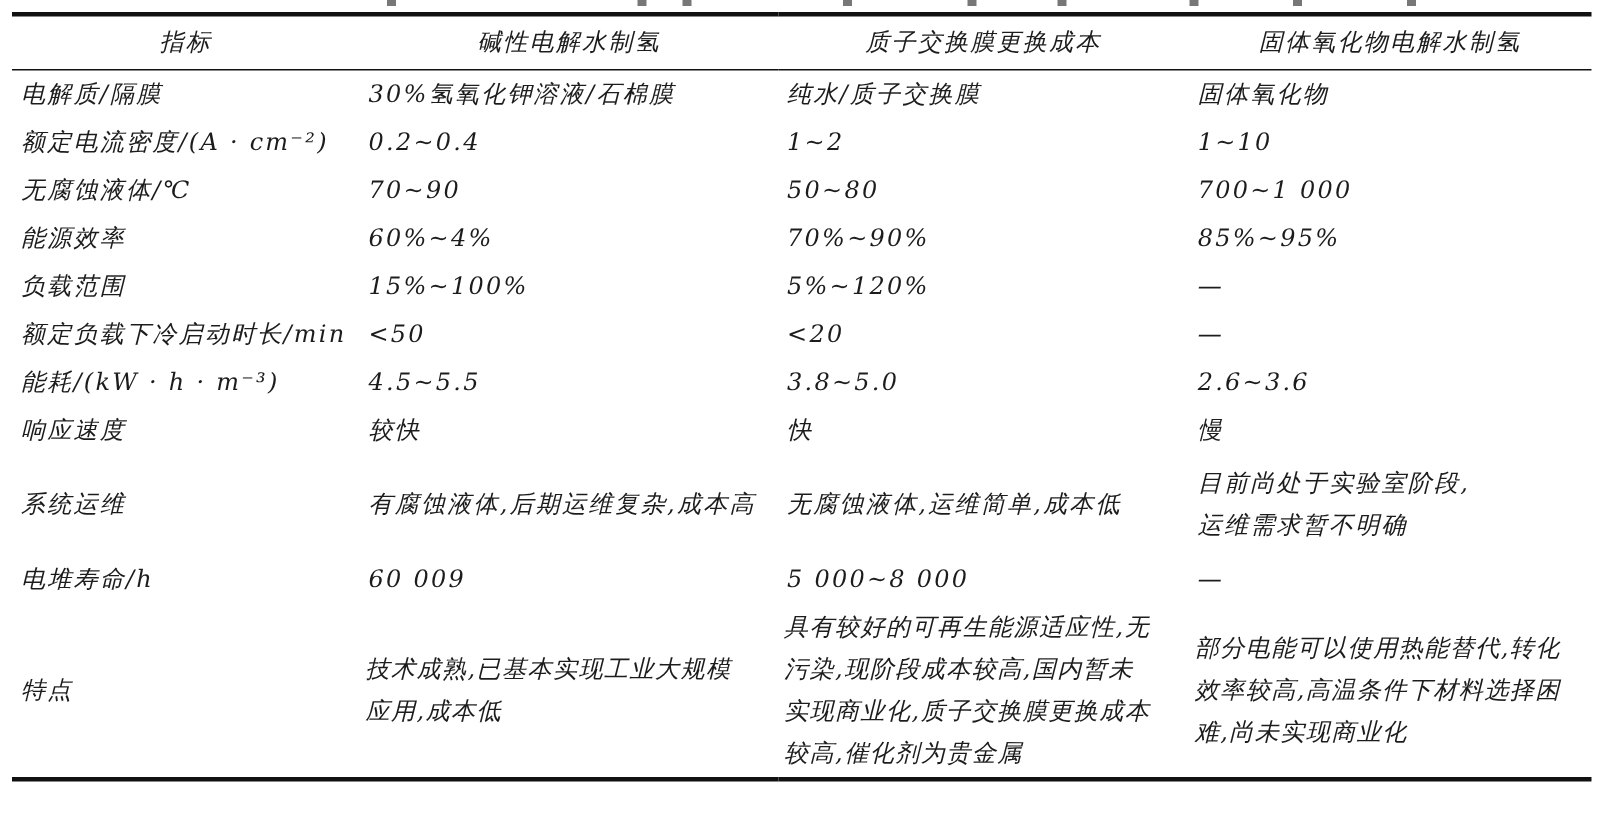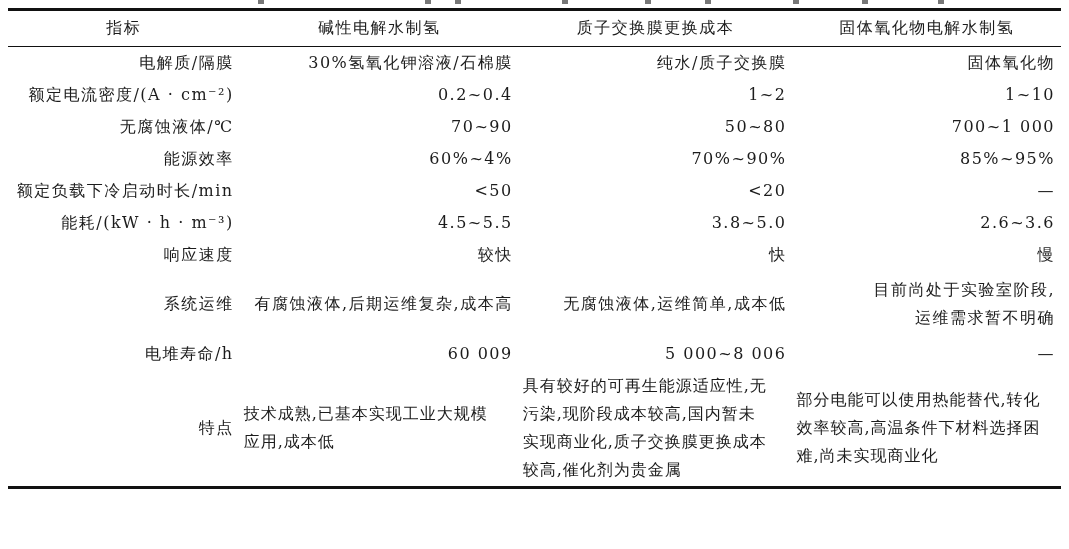--- a/index.html
+++ b/index.html
@@ -3,21 +3,21 @@
 <meta charset="utf-8">
 <style>
   * { margin: 0; padding: 0; box-sizing: border-box; }
   html, body {
     width: 1069px; height: 549px;
     background: #ffffff;
     font-family: "DejaVu Serif", "Liberation Serif", serif;
     color: #1c1c1c;
     overflow: hidden;
   }
-  .page { position: relative; width: 1069px; height: 549px; }
+  .page { position: relative; width: 1069px; height: 549px; font-style: italic; }
 
   
   .caption-fragments {
     position: absolute; top: 0; left: 0; width: 100%; height: 6px;
   }
   .caption-fragments i {
     position: absolute; top: 0; height: 4px; width: 6px;
     background: #555; opacity: .8;
   }
 
@@ -40,21 +40,21 @@
   thead th {
     height: 37px;
     font-weight: normal;
     text-align: center;
     vertical-align: middle;
     border-bottom: 1.5px solid #111;
     padding: 2px 4px;
   }
   tbody td {
     height: 30px;
-    text-align: right;
+    text-align: left;
     vertical-align: middle;
     padding: 2px 6px;
     line-height: 28px;
   }
   tr.row-ops td  { height: 66px; }
   tr.row-life td { height: 33px; }
   tr.row-feat td { height: 117px; }
 
   td.pre  { white-space: pre-line; }
   td.para {
@@ -116,20 +116,26 @@
         <td>50~80</td>
         <td>700~1 000</td>
       </tr>
       <tr>
         <td>能源效率</td>
         <td>60%~4%</td>
         <td>70%~90%</td>
         <td>85%~95%</td>
       </tr>
       <tr>
+        <td>负载范围</td>
+        <td>15%~100%</td>
+        <td>5%~120%</td>
+        <td>—</td>
+      </tr>
+      <tr>
         <td>额定负载下冷启动时长/min</td>
         <td>&lt;50</td>
         <td>&lt;20</td>
         <td>—</td>
       </tr>
       <tr>
         <td>能耗/(kW · h · m⁻³)</td>
         <td>4.5~5.5</td>
         <td>3.8~5.0</td>
         <td>2.6~3.6</td>
@@ -143,21 +149,21 @@
       <tr class="row-ops">
         <td>系统运维</td>
         <td>有腐蚀液体,后期运维复杂,成本高</td>
         <td>无腐蚀液体,运维简单,成本低</td>
         <td class="pre">目前尚处于实验室阶段,
 运维需求暂不明确</td>
       </tr>
       <tr class="row-life">
         <td>电堆寿命/h</td>
         <td>60 009</td>
-        <td>5 000~8 006</td>
+        <td>5 000~8 000</td>
         <td>—</td>
       </tr>
       <tr class="row-feat">
         <td>特点</td>
         <td class="para">技术成熟,已基本实现工业大规模
 应用,成本低</td>
         <td class="para">具有较好的可再生能源适应性,无
 污染,现阶段成本较高,国内暂未
 实现商业化,质子交换膜更换成本
 较高,催化剂为贵金属</td>

